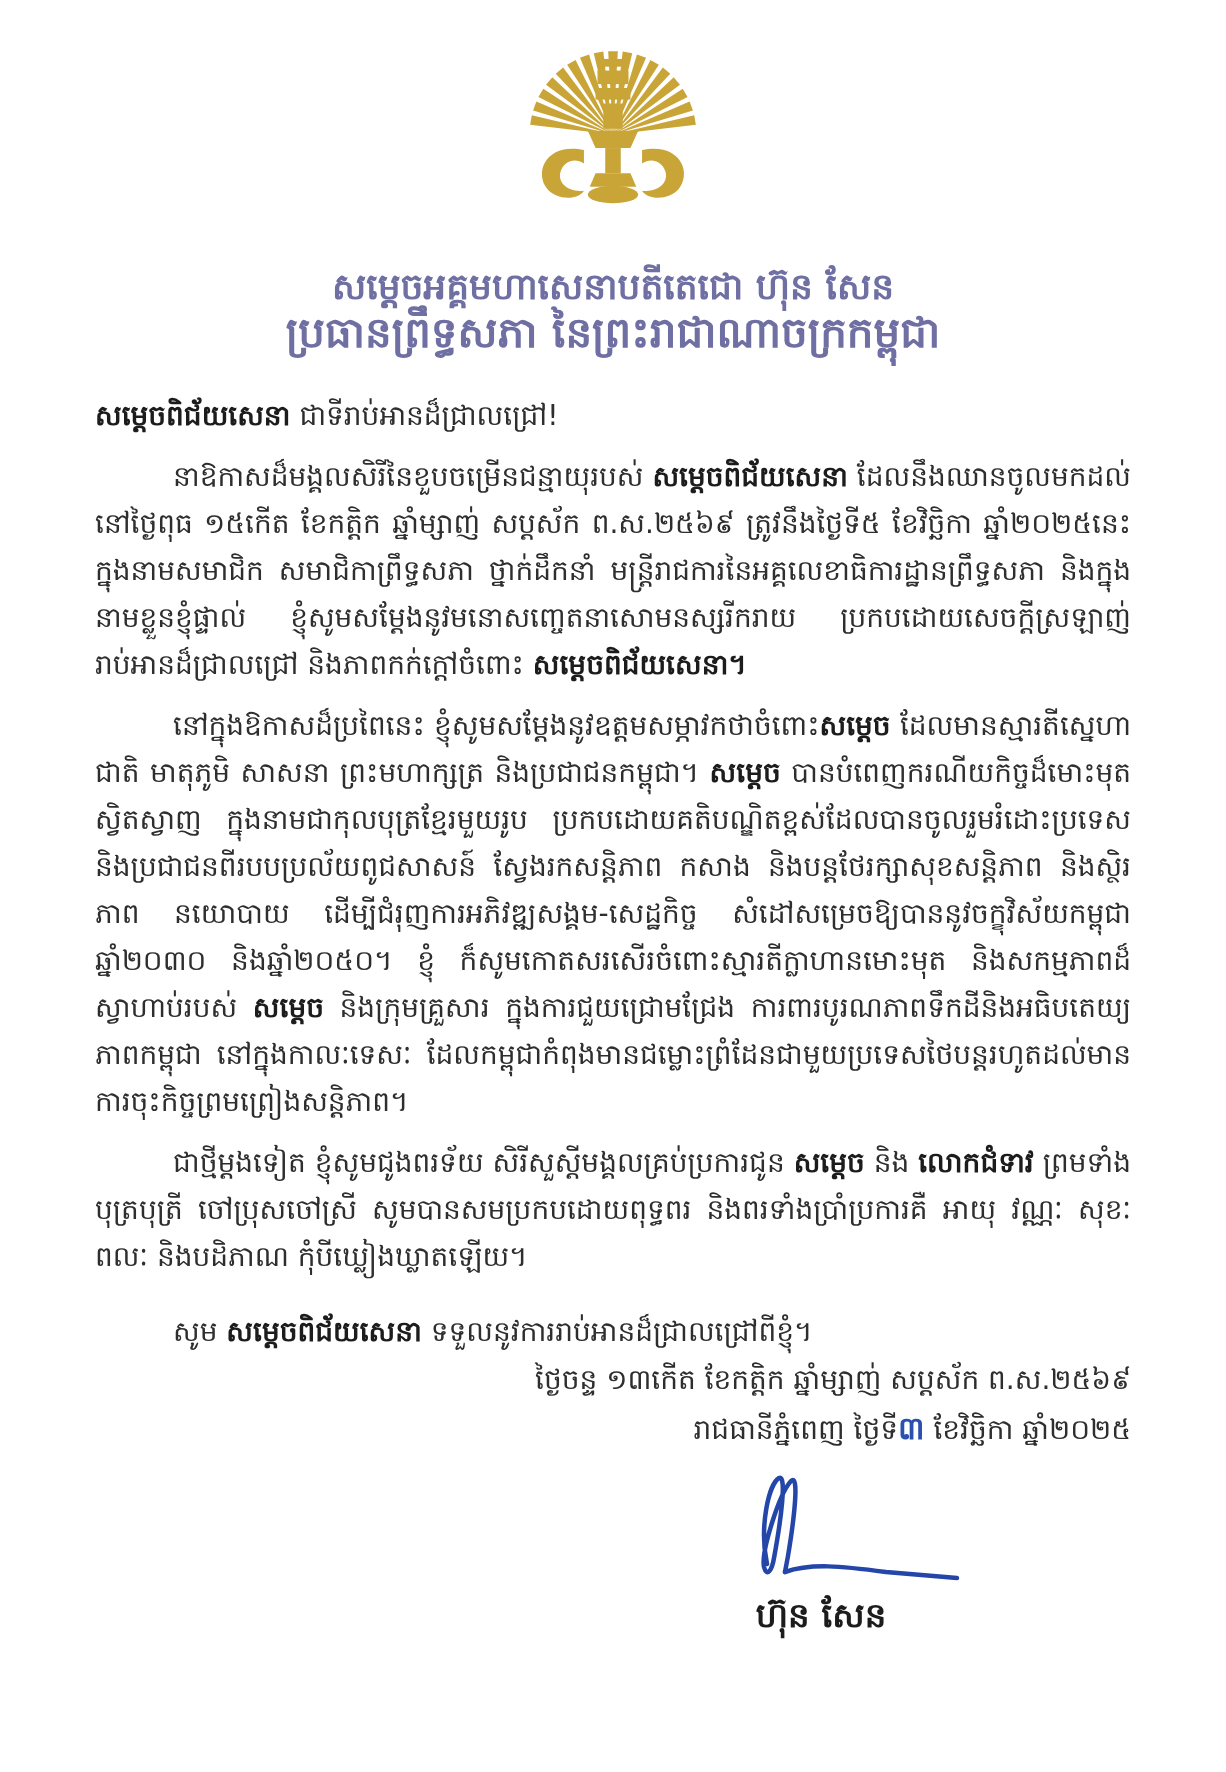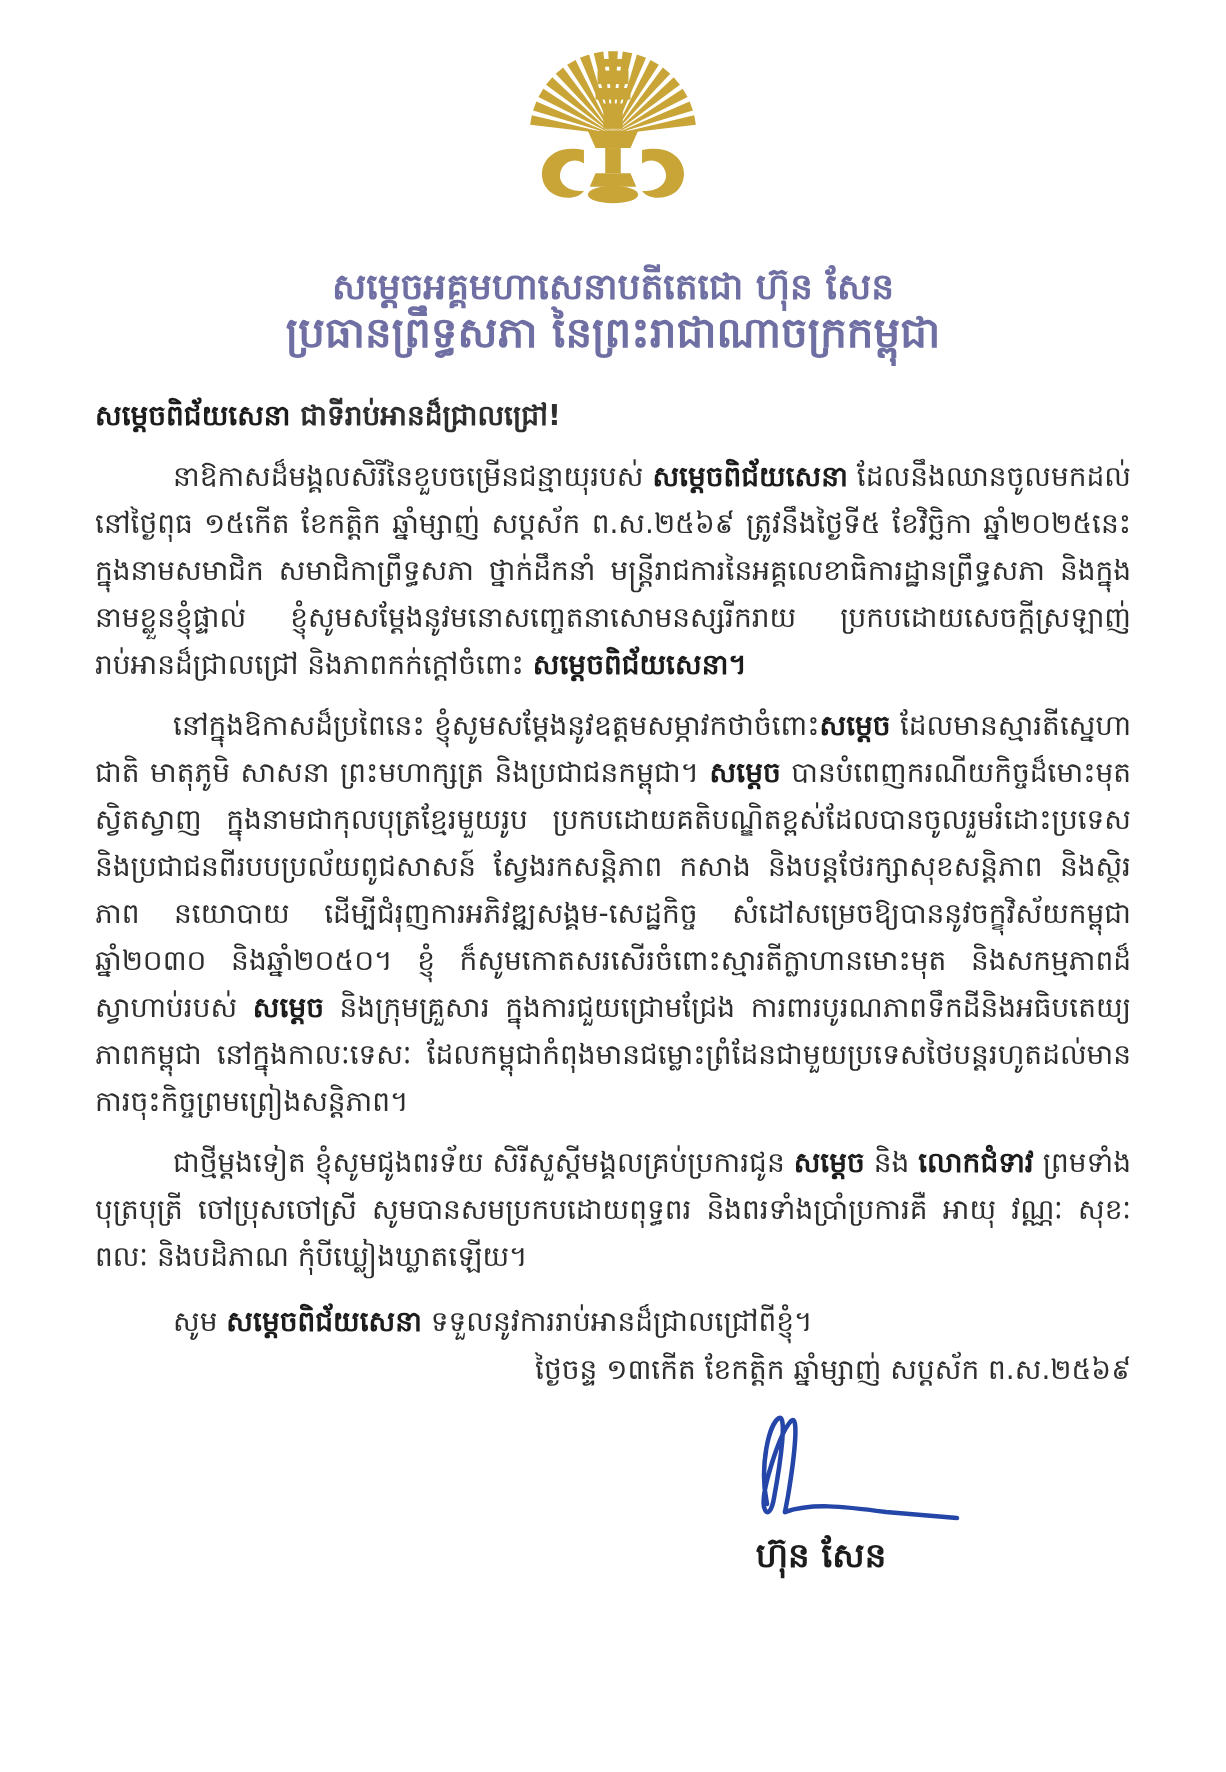--- a/index.html
+++ b/index.html
@@ -40,25 +40,24 @@
     font-size:28px;
     line-height:47px;
     text-align:justify;
     text-indent:78px;
     margin:14px 0 0 0;
   }
   .para.salutation{
     text-indent:0;
     text-align:left;
     margin-top:0;
-    font-weight:bold;
   }
   .para.closing{
     text-align:left;
-    margin-top:18px;
+    margin-top:28px;
   }
   .para b{color:#1c1c1c;}
   
   .dateline{
     text-align:right;
     font-size:28px;
     line-height:49px;
     color:#2e2e2e;
   }
   .dateline .ink-day{
@@ -137,20 +136,21 @@
   <div class="body-text" id="body-paragraphs">
       <p class="para salutation"><b>សម្តេចពិជ័យសេនា</b><span> ជាទីរាប់អានដ៏ជ្រាលជ្រៅ!</span></p>
       <p class="para body"><span>នាឱកាសដ៏មង្គលសិរីនៃខួបចម្រើនជន្មាយុរបស់ </span><b>សម្តេចពិជ័យសេនា</b><span> ដែលនឹងឈានចូលមកដល់នៅថ្ងៃពុធ ១៥កើត ខែកត្តិក ឆ្នាំម្សាញ់ សប្តស័ក ព.ស.២៥៦៩ ត្រូវនឹងថ្ងៃទី៥ ខែវិច្ឆិកា ឆ្នាំ២០២៥នេះ ក្នុងនាមសមាជិក សមាជិកាព្រឹទ្ធសភា ថ្នាក់ដឹកនាំ មន្ត្រីរាជការនៃអគ្គលេខាធិការដ្ឋានព្រឹទ្ធសភា និងក្នុងនាមខ្លួនខ្ញុំផ្ទាល់ ខ្ញុំសូមសម្តែងនូវមនោសញ្ចេតនាសោមនស្សរីករាយ ប្រកបដោយសេចក្តីស្រឡាញ់រាប់អានដ៏ជ្រាលជ្រៅ និងភាពកក់ក្តៅចំពោះ </span><b>សម្តេចពិជ័យសេនា។</b></p>
       <p class="para body"><span>នៅក្នុងឱកាសដ៏ប្រពៃនេះ ខ្ញុំសូមសម្តែងនូវឧត្តមសម្ភាវកថាចំពោះ</span><b>សម្តេច</b><span> ដែលមានស្មារតីស្នេហាជាតិ មាតុភូមិ សាសនា ព្រះមហាក្សត្រ និងប្រជាជនកម្ពុជា។ </span><b>សម្តេច</b><span> បានបំពេញករណីយកិច្ចដ៏មោះមុត ស្វិតស្វាញ ក្នុងនាមជាកុលបុត្រខ្មែរមួយរូប ប្រកបដោយគតិបណ្ឌិតខ្ពស់ដែលបានចូលរួមរំដោះប្រទេស និងប្រជាជនពីរបបប្រល័យពូជសាសន៍ ស្វែងរកសន្តិភាព កសាង និងបន្តថែរក្សាសុខសន្តិភាព និងស្ថិរភាព នយោបាយ ដើម្បីជំរុញការអភិវឌ្ឍសង្គម-សេដ្ឋកិច្ច សំដៅសម្រេចឱ្យបាននូវចក្ខុវិស័យកម្ពុជាឆ្នាំ២០៣០ និងឆ្នាំ២០៥០។ ខ្ញុំ ក៏សូមកោតសរសើរចំពោះស្មារតីក្លាហានមោះមុត និងសកម្មភាពដ៏ស្វាហាប់របស់ </span><b>សម្តេច</b><span> និងក្រុមគ្រួសារ ក្នុងការជួយជ្រោមជ្រែង ការពារបូរណភាពទឹកដីនិងអធិបតេយ្យភាពកម្ពុជា នៅក្នុងកាលៈទេសៈ ដែលកម្ពុជាកំពុងមានជម្លោះព្រំដែនជាមួយប្រទេសថៃបន្តរហូតដល់មានការចុះកិច្ចព្រមព្រៀងសន្តិភាព។</span></p>
       <p class="para body"><span>ជាថ្មីម្តងទៀត ខ្ញុំសូមជូងពរទ័យ សិរីសួស្តីមង្គលគ្រប់ប្រការជូន </span><b>សម្តេច</b><span> និង </span><b>លោកជំទាវ</b><span> ព្រមទាំងបុត្របុត្រី ចៅប្រុសចៅស្រី សូមបានសមប្រកបដោយពុទ្ធពរ និងពរទាំងប្រាំប្រការគឺ អាយុ វណ្ណៈ សុខៈ ពលៈ និងបដិភាណ កុំបីឃ្លៀងឃ្លាតឡើយ។</span></p>
       <p class="para closing"><span>សូម </span><b>សម្តេចពិជ័យសេនា</b><span> ទទួលនូវការរាប់អានដ៏ជ្រាលជ្រៅពីខ្ញុំ។</span></p>
     </div>
 
   <div class="dateline">
     <div>ថ្ងៃចន្ទ ១៣កើត ខែកត្តិក ឆ្នាំម្សាញ់ សប្តស័ក ព.ស.២៥៦៩</div>
+    <div><span>រាជធានីភ្នំពេញ ថ្ងៃទី</span><span class="ink-day">៣</span><span> ខែវិច្ឆិកា ឆ្នាំ២០២៥</span></div>
   </div>
 
   <div class="sign-block">
     <svg width="300" height="128" viewBox="0 0 300 128" aria-hidden="true">
       <g fill="none" stroke="#2446a8" stroke-width="4.5" stroke-linecap="round" stroke-linejoin="round">
         <path d="M96,100 C88,62 98,20 108,14 C116,10 110,56 103,94 C101,106 96,114 93,103 C90,88 108,30 120,17 C128,9 124,50 117,92 L114,108"></path>
         <path d="M114,108 C140,99 170,102 215,108 L286,114"></path>
       </g>
     </svg>
     <div class="signer-name">ហ៊ុន សែន</div>

